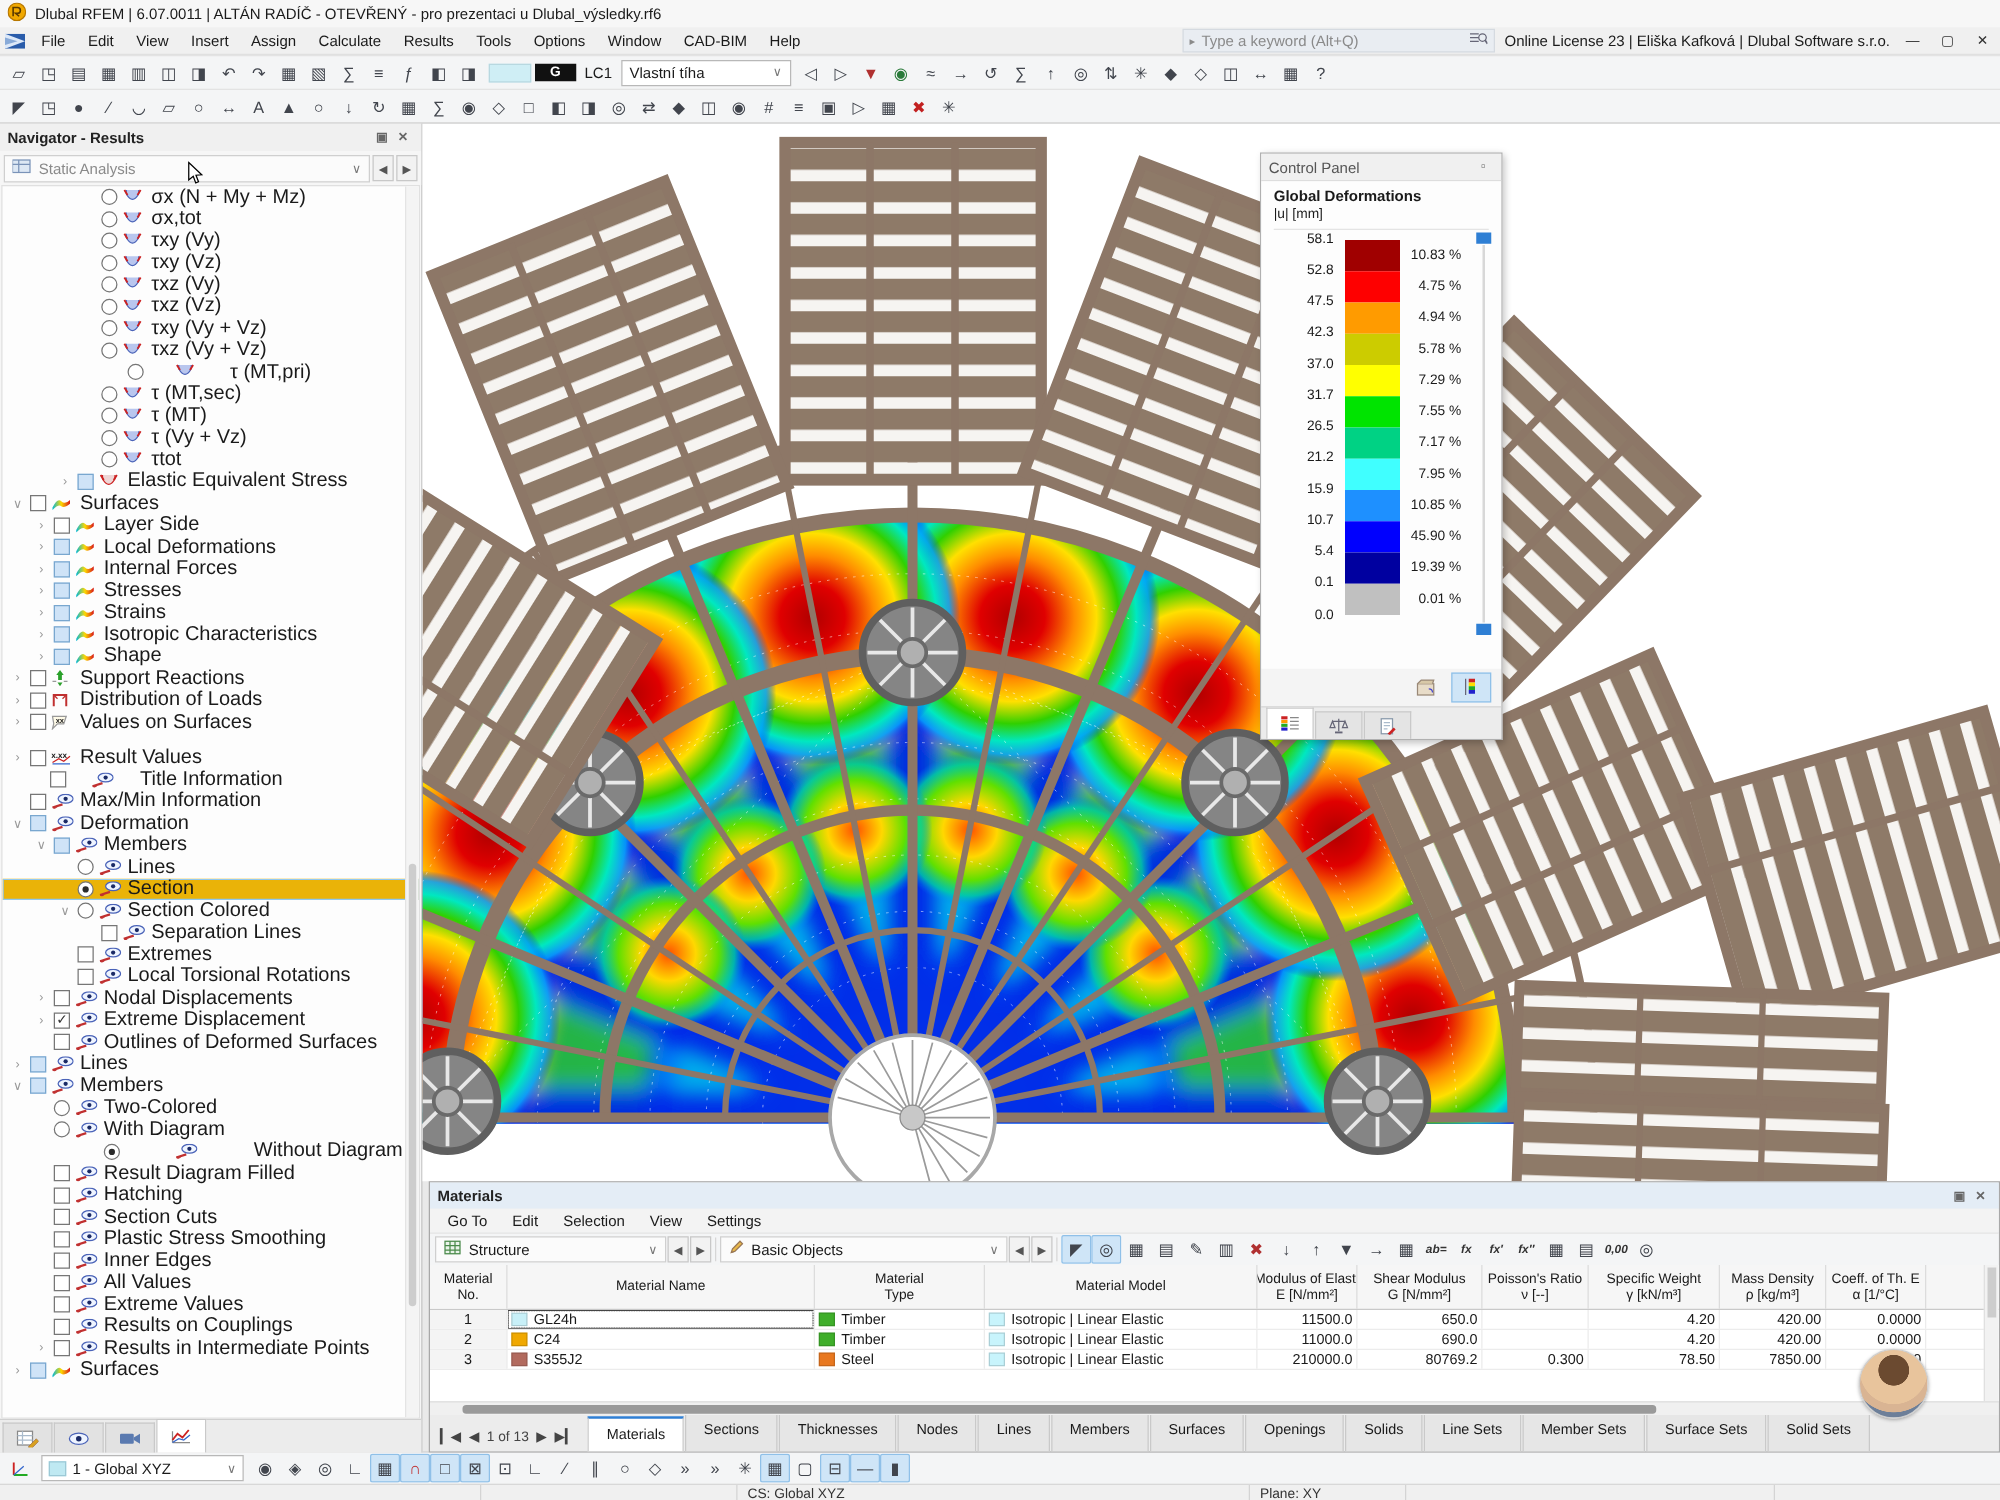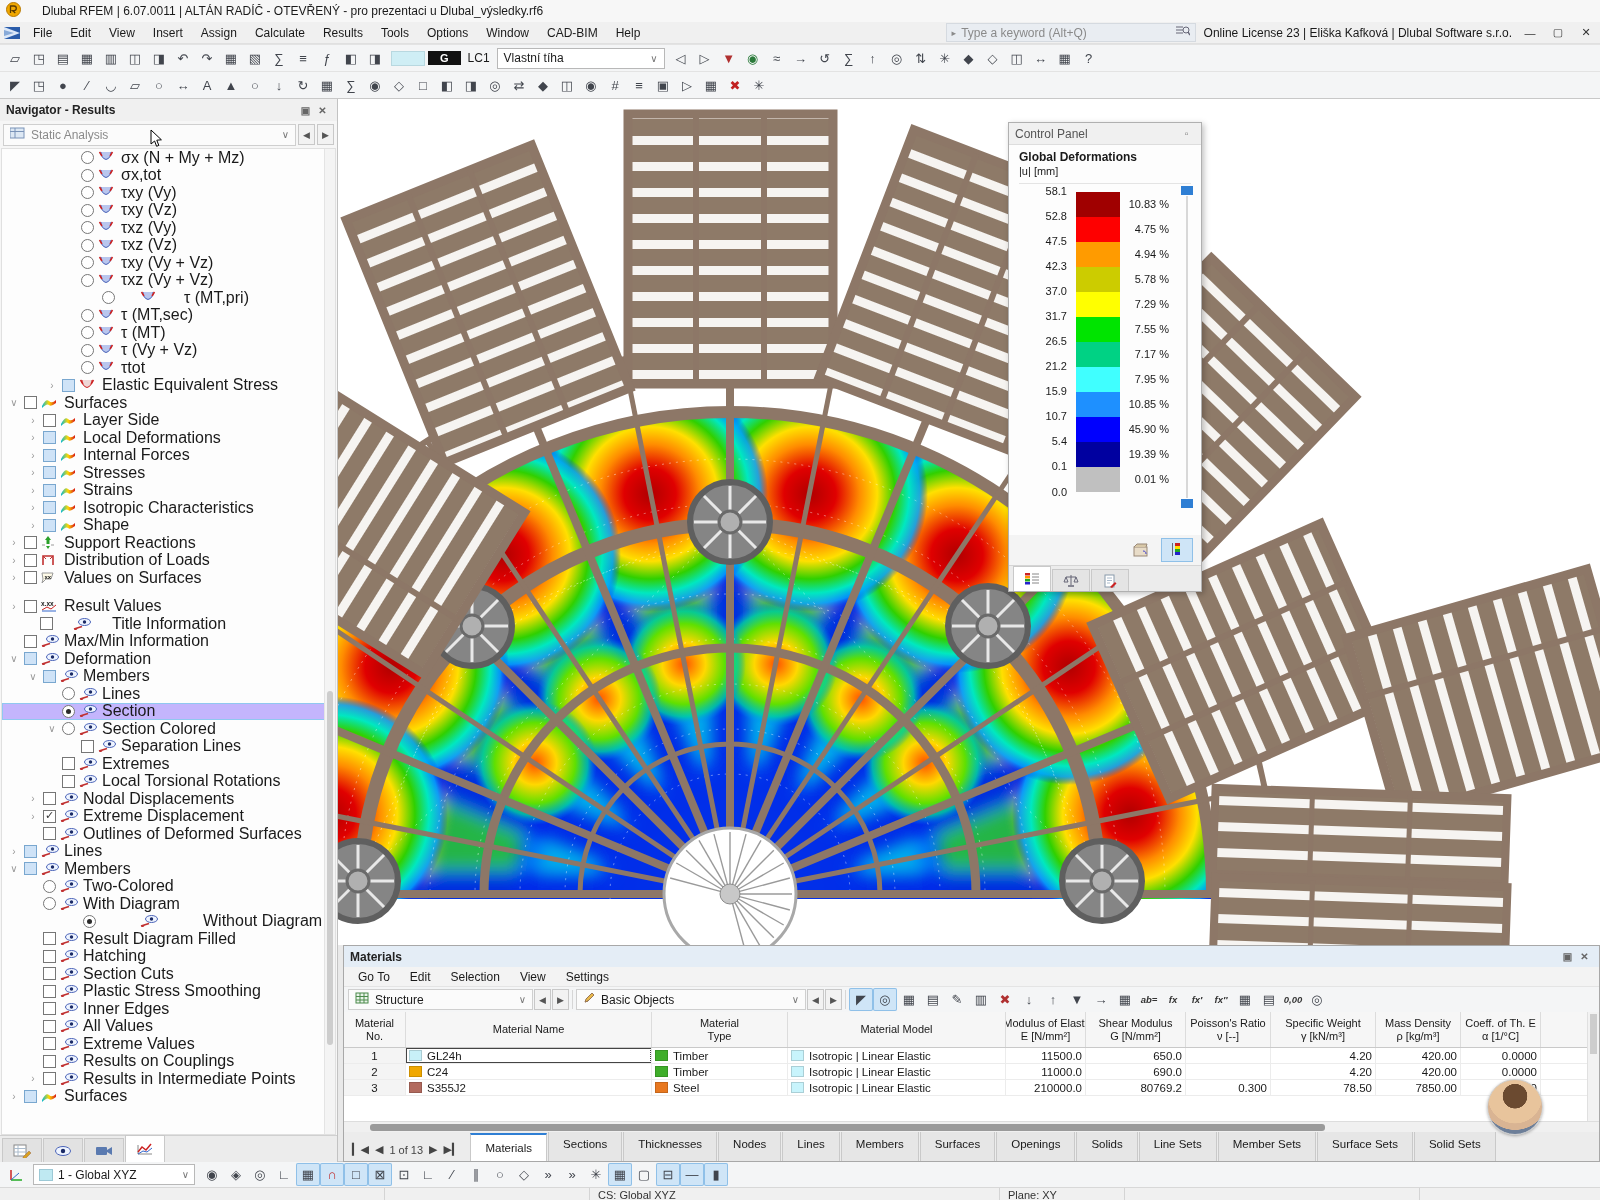--- a/index.html
+++ b/index.html
@@ -1,48 +1,48 @@
 <!DOCTYPE html>
 <html><head>
 <meta charset="utf-8">
 <style>
   *{box-sizing:border-box;margin:0;padding:0}
   html,body{width:1600px;height:1200px;overflow:hidden;font-family:"Liberation Sans",sans-serif;font-size:12px;color:#1a1a1a;background:#f0f0f0}
-  .titlebar{height:22px;display:flex;align-items:center;gap:21px;padding:0 6px;background:#f7f7f7}
+  .titlebar{height:22px;display:flex;align-items:center;gap:7px;padding:0 6px;background:#f7f7f7}
   .title-text{flex:1;font-size:12px;white-space:nowrap;overflow:hidden}
   .winbtn{width:28px;height:18px;display:flex;align-items:center;justify-content:center;font-size:11px;color:#333}
   .menubar{height:22px;display:flex;align-items:center;background:#f0f0f0;border-bottom:1px solid #e0e0e0}
   .menu-item{padding:0 9px;height:22px;display:flex;align-items:center}
   .searchbox{display:flex;align-items:center;gap:5px;background:#e9edf2;border:1px solid #d5dae0;height:19px;width:250px;padding:0 5px;color:#8a8a8a;margin-right:8px}
   .license{white-space:nowrap;margin-right:4px}
   .toolbar{height:27px;display:flex;align-items:center;background:#f4f5f6;border-top:1px solid #e3e3e3;padding:0 3px}
   .tb-ic{display:inline-flex;width:24px;height:23px;align-items:center;justify-content:center;border-radius:2px;font-size:13px;color:#41454d;flex:none}
   .tb-ic.on{background:#cfe5f7;box-shadow:inset 0 0 0 1px #8fc0e8}
   .tb-ic.vsep{width:5px;height:23px;background:transparent;position:relative}
   .tb-ic.vsep::after{content:"";position:absolute;left:2px;top:2px;bottom:2px;width:1px;background:#d6d6d6}
   .lcwidget{display:flex;align-items:center;gap:3px;margin:0 4px}
   .lcbadge{background:#111;color:#fff;font-weight:bold;font-size:11px;padding:1px 12px}
   .lcswatch{width:34px;height:15px;background:#cfeef5;border:1px solid #b8d8e0}
-  .lcname{display:flex;align-items:center;background:#fff;border:1px solid #b8b8b8;height:21px;width:168px;padding:0 6px;justify-content:space-between}
+  .lcname{display:flex;align-items:center;background:#fff;border:1px solid #b8b8b8;height:21px;width:136px;padding:0 6px;justify-content:space-between}
   .combo-arrow{color:#777;font-size:10px}
   .arrbtn{width:17px;height:21px;display:flex;align-items:center;justify-content:center;border:1px solid #c8c8c8;background:#f2f2f2;font-size:9px;color:#555}
   .main{position:relative;height:1063px;background:#e9e9e9;border-top:1px solid #c8c8c8}
   
   .navigator{position:absolute;left:0;top:0;width:338px;height:1063px;background:#f6f6f6;border-right:1px solid #c2c2c2;display:flex;flex-direction:column}
   .pheader{height:22px;display:flex;align-items:center;padding:0 6px;background:#f0f0f0;font-weight:bold;color:#222}
   .pheader .sp{flex:1}
   .sbtn{width:17px;height:16px;display:flex;align-items:center;justify-content:center;color:#666;font-size:10px}
   .navcombo-row{height:27px;display:flex;align-items:center;gap:2px;padding:2px 3px;background:#f6f6f6}
   .navcombo{flex:1;display:flex;align-items:center;gap:6px;background:#fbfbfb;border:1px solid #cfcfcf;height:22px;padding:0 6px;color:#8a8a8a}
   .navcombo .sp{flex:1}
   .tree{flex:1;position:relative;background:#fdfdfd;overflow:hidden;border:1px solid #e0e0e0;margin:0 1px}
   .treescroll{position:absolute;right:0;top:0;bottom:0;width:11px;background:#f4f4f4;border-left:1px solid #e4e4e4}
   .treethumb{position:absolute;left:2px;right:2px;top:55%;height:36%;background:#cdcdcd;border-radius:3px}
   .trow{height:17.5px;display:flex;align-items:center;gap:4px;padding-right:12px;white-space:nowrap}
-  .trow.sel{background:#c4b5fd;box-shadow:inset 0 0 0 1px #90c8f0}
+  .trow.sel{background:#eab308;box-shadow:inset 0 0 0 1px #90c8f0}
   .trow.gap{height:11px}
   .exp{width:12px;flex:none;text-align:center;color:#9a9a9a;font-size:10px}
   .ctl{width:13px;height:13px;flex:none;border:1px solid #767676;background:#fff;position:relative}
   .ctl:not(.r):not(.rs):not(.c):not(.cs):not(.cp){visibility:hidden}
   .ctl.r,.ctl.rs{border-radius:50%}
   .ctl.rs::after{content:"";position:absolute;inset:3px;background:#2b2b2b;border-radius:50%}
   .ctl.cs::after{content:"✓";position:absolute;left:1px;top:-2px;font-size:11px;color:#333}
   .ctl.cp{background:#cfe3f7;border-color:#79a7cf}
   .tico{width:19px;flex:none;display:flex;align-items:center}
   .tlabel{font-size:16px}

